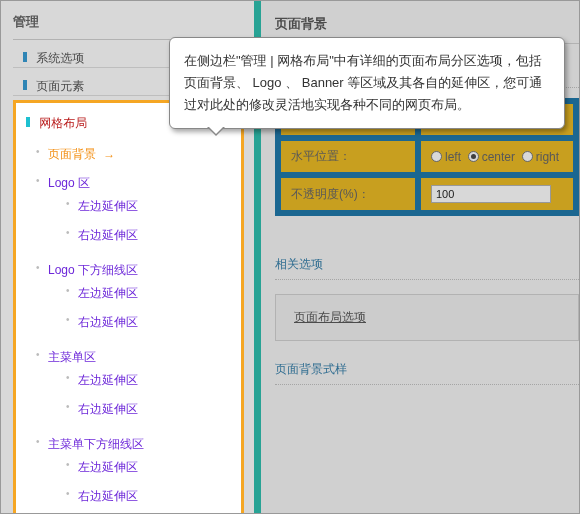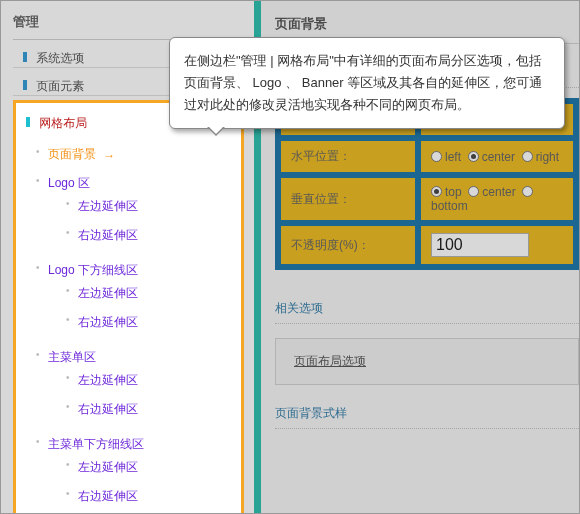--- a/index.html
+++ b/index.html
@@ -23,21 +23,21 @@
   .content { flex: 1; background: #f4f4f4; padding: 10px 0 0 14px; overflow: hidden; color: #444; }
   .c-title { font-size: 13px; font-weight: bold; padding: 4px 0 10px 0; border-bottom: 1px solid #ccc; margin-bottom: 14px; }
   .sec-title { color: #1e70a0; font-size: 12px; padding: 6px 0; border-bottom: 1px dotted #bbb; margin-bottom: 10px; }
   table.form { border-collapse: collapse; width: 100%; }
   table.form td { border: 6px solid #0369a1; padding: 7px 10px; font-size: 12px; color: #555; background: #eab308; }
   table.form td.lab { width: 140px; }
   .chk, .rad { display: inline-block; width: 11px; height: 11px; border: 1px solid #666; margin-right: 3px; vertical-align: -1px; background: #fff; position: relative; }
   .rad { border-radius: 50%; }
   .rad.sel::after { content:""; position:absolute; inset:2px; background:#333; border-radius:50%; }
   .chk.sel::after { content:"✓"; position:absolute; top:-3px; left:0; font-size:11px; color:#333; }
-  .txt { border: 1px solid #aaa; padding: 2px 4px; width: 98px; background: #fff; font-size: 16px; }
+  .txt { border: 1px solid #aaa; padding: 2px 4px; width: 120px; background: #fff; font-size: 11px; }
   .panel { border: 1px solid #ccc; background: #efefef; padding: 14px 18px; margin: 14px 0; text-decoration: underline; }
   .tooltip { position: absolute; top: 36px; left: 168px; width: 396px; background: #fff; border: 1px solid #888; border-radius: 6px; padding: 12px 14px; font-size: 13px; color: #333; line-height: 1.7; z-index: 20; box-shadow: 2px 3px 5px rgba(0,0,0,0.35); }
   .tooltip::after { content:""; position:absolute; left:38px; bottom:-14px; border:8px solid transparent; border-top-color:#fff; }
   .tooltip::before { content:""; position:absolute; left:37px; bottom:-17px; border:9px solid transparent; border-top-color:#888; }
 </style>
 </head>
 <body>
 
 <div class="frame">
   <div class="overlay"></div>
@@ -116,37 +116,29 @@
         </tr>
         <tr>
           <td class="lab">水平位置：</td>
           <td>
             <span class="rad"></span><span>left</span>&nbsp;
             <span class="rad sel"></span><span>center</span>&nbsp;
             <span class="rad"></span><span>right</span>
           </td>
         </tr>
         <tr>
-          <td class="lab">垂直位置：</td>
-          <td>
-            <span class="rad sel"></span><span>top</span>&nbsp;
-            <span class="rad"></span><span>center</span>&nbsp;
-            <span class="rad"></span><span>bottom</span>
-          </td>
-        </tr>
-        <tr>
           <td class="lab">不透明度(%)：</td>
           <td>
             <input class="txt" value="100" style="">
           </td>
         </tr>
       </tbody>
         </table>
 
-      <div class="sec-title" style="margin-top:24px">相关选项</div>
+      <div class="sec-title" style="margin-top:34px">相关选项</div>
       <div class="panel">
         <span>页面布局选项</span>
       </div>
 
       <div class="sec-title">页面背景式样</div>
     </div>
   </div>
 </div>
 
 </body></html>

